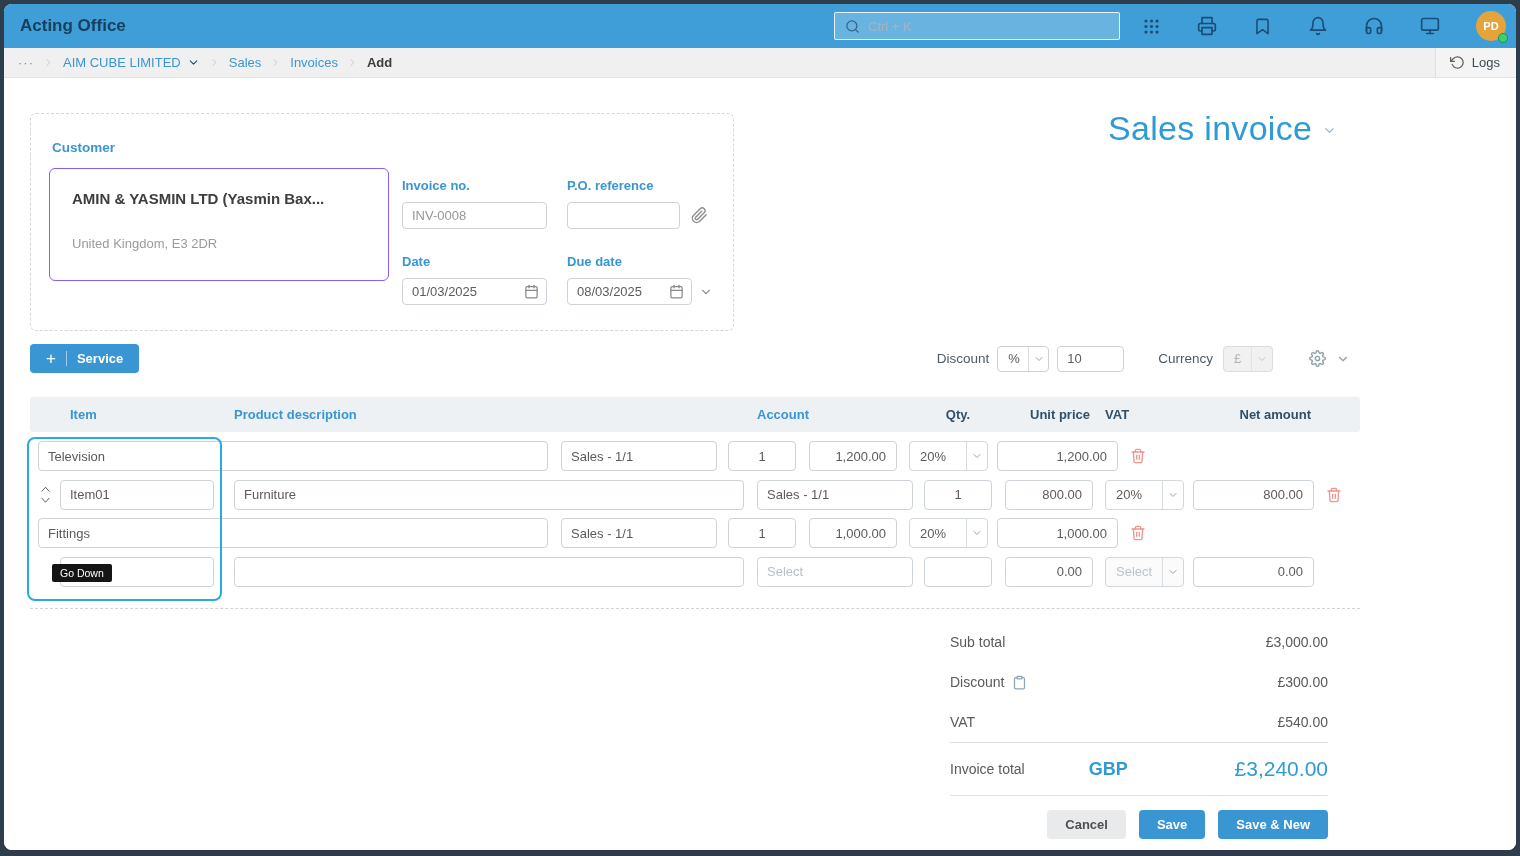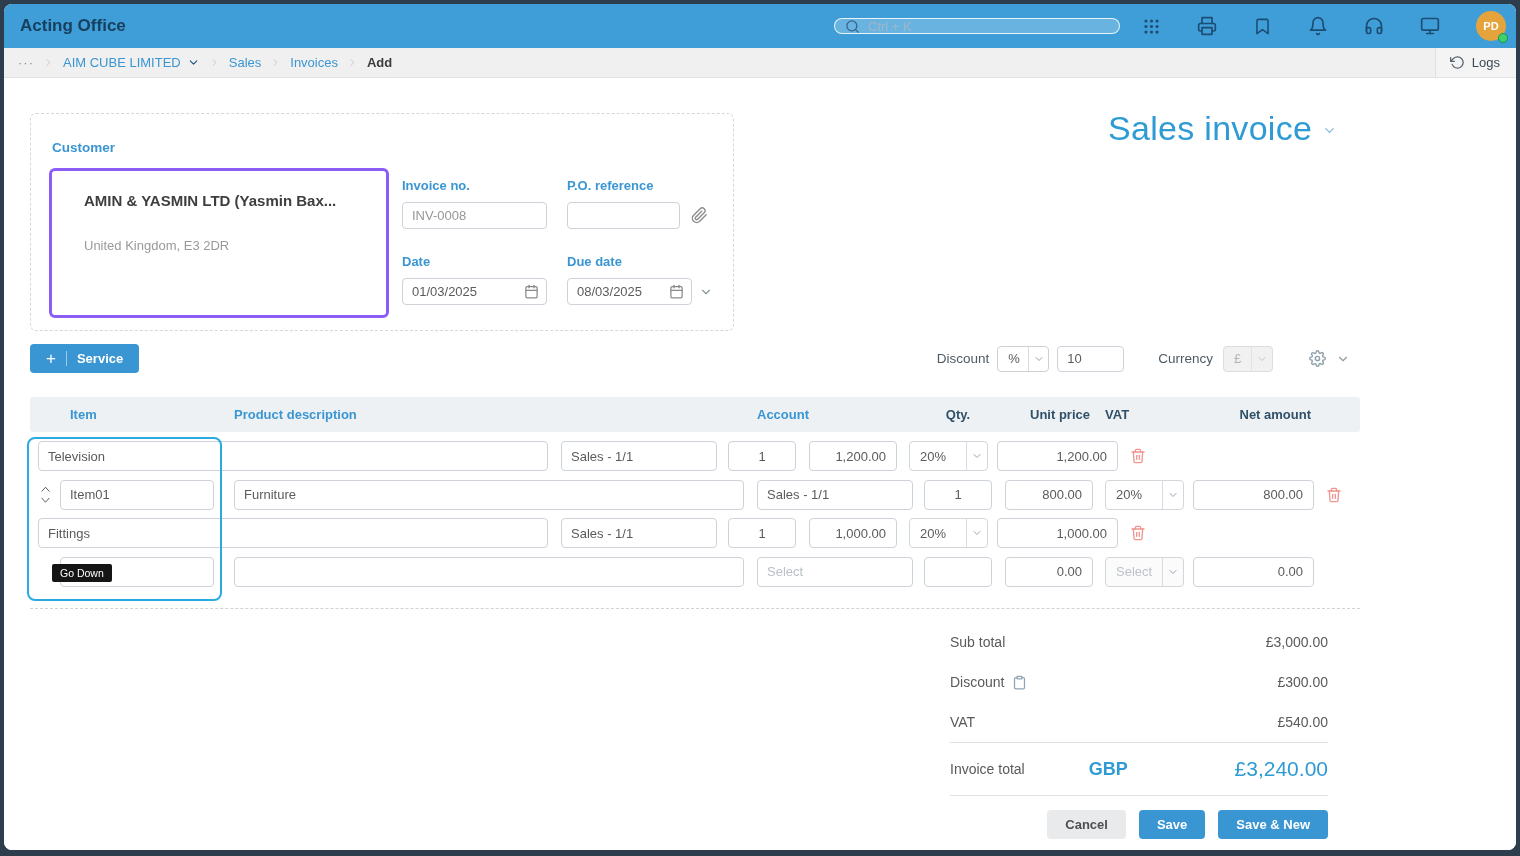--- a/index.html
+++ b/index.html
@@ -3,21 +3,21 @@
 <meta charset="utf-8">
 <style>
   * { box-sizing: border-box; margin: 0; padding: 0; }
   html,body { width:1520px; height:856px; }
   body { background:#2e3d4c; font-family:"Liberation Sans",sans-serif; position:relative; overflow:hidden; }
   .frame { position:absolute; left:4px; top:4px; width:1512px; height:846px; border-radius:8px; overflow:hidden; background:#fff; display:flex; flex-direction:column; }
 
   
   .topbar { height:44px; background:#3f9ed8; display:flex; align-items:center; padding:0 10px 0 16px; flex:none; }
   .app-title { font-size:17px; font-weight:700; color:#17405f; }
-  .search { margin-left:auto; width:286px; height:16px; background:rgba(255,255,255,.22); border:1px solid rgba(255,255,255,.85); border-radius:13px; display:flex; align-items:center; padding:0 10px; gap:8px; }
+  .search { margin-left:auto; width:286px; height:28px; background:rgba(255,255,255,.22); border:1px solid rgba(255,255,255,.85); border-radius:2px; display:flex; align-items:center; padding:0 10px; gap:8px; }
   .search svg { color:#33638a; flex:none; }
   .search-input { background:transparent; border:none; outline:none; color:#f1f8fd; font-size:13px; width:100%; font-family:"Liberation Sans",sans-serif; }
   .search-input::placeholder { color:#9fb6c9; }
   .top-icons { display:flex; align-items:center; gap:36px; margin-left:22px; color:#1c4d74; }
   .tic { display:flex; cursor:pointer; }
   .avatar { width:30px; height:30px; border-radius:50%; background:#e5a43b; color:#fff; font-size:11px; font-weight:700; display:flex; align-items:center; justify-content:center; position:relative; cursor:pointer; flex:none; }
   .status-dot { position:absolute; right:-2px; bottom:-2px; width:10px; height:10px; border-radius:50%; background:#3fd06a; border:1px solid #149a52; }
 
   
   .crumbs { height:30px; background:#f0f0f0; border-bottom:1px solid #e2e2e2; display:flex; align-items:center; padding-left:14px; font-size:13px; gap:9px; flex:none; }
@@ -31,21 +31,21 @@
 
   
   .main { flex:1; position:relative; background:#fff; font-size:13px; }
 
   .page-title { position:absolute; left:1104px; top:32px; display:flex; align-items:flex-end; gap:10px; color:#2f9bd5; }
   .page-title .pt-text { font-size:34px; font-weight:300; letter-spacing:.3px; line-height:1.1; }
   .page-title .pt-chev { color:#85b9da; margin-bottom:9px; cursor:pointer; display:flex; }
 
   .customer-panel { position:absolute; left:26px; top:35px; width:704px; height:218px; border:1px dashed #d7d7d7; border-radius:6px; }
   .panel-label { position:absolute; left:21px; top:26px; color:#3a96d2; font-weight:600; font-size:13.5px; }
-  .customer-card { position:absolute; left:18px; top:54px; width:340px; height:150px; border:3px solid #8b5cf6; border-radius:6px; padding:21px 32px; cursor:pointer; background:#fff; }
+  .customer-card { position:absolute; left:18px; top:54px; width:340px; height:113px; border:1px solid #8b5cf6; border-radius:6px; padding:21px 22px; cursor:pointer; background:#fff; }
   .cust-name { font-size:15px; font-weight:700; color:#3e3e3e; white-space:nowrap; overflow:hidden; text-overflow:ellipsis; }
   .cust-addr { margin-top:26px; color:#9a9a9a; font-size:13px; line-height:1.75; }
 
   .fld { position:absolute; }
   .fld-label { color:#3a96d2; font-weight:600; font-size:13px; margin-bottom:9px; }
   .inp { height:27px; border:1px solid #cdd3d8; border-radius:4px; font-size:13px; font-family:"Liberation Sans",sans-serif; color:#5b5b5b; padding:0 9px; background:#fff; outline:none; }
   .inp::placeholder { color:#b9c0c6; }
   .inp-muted { color:#979797; }
   .fld-row { display:flex; align-items:center; }
   .date-wrap { position:relative; display:inline-block; }

